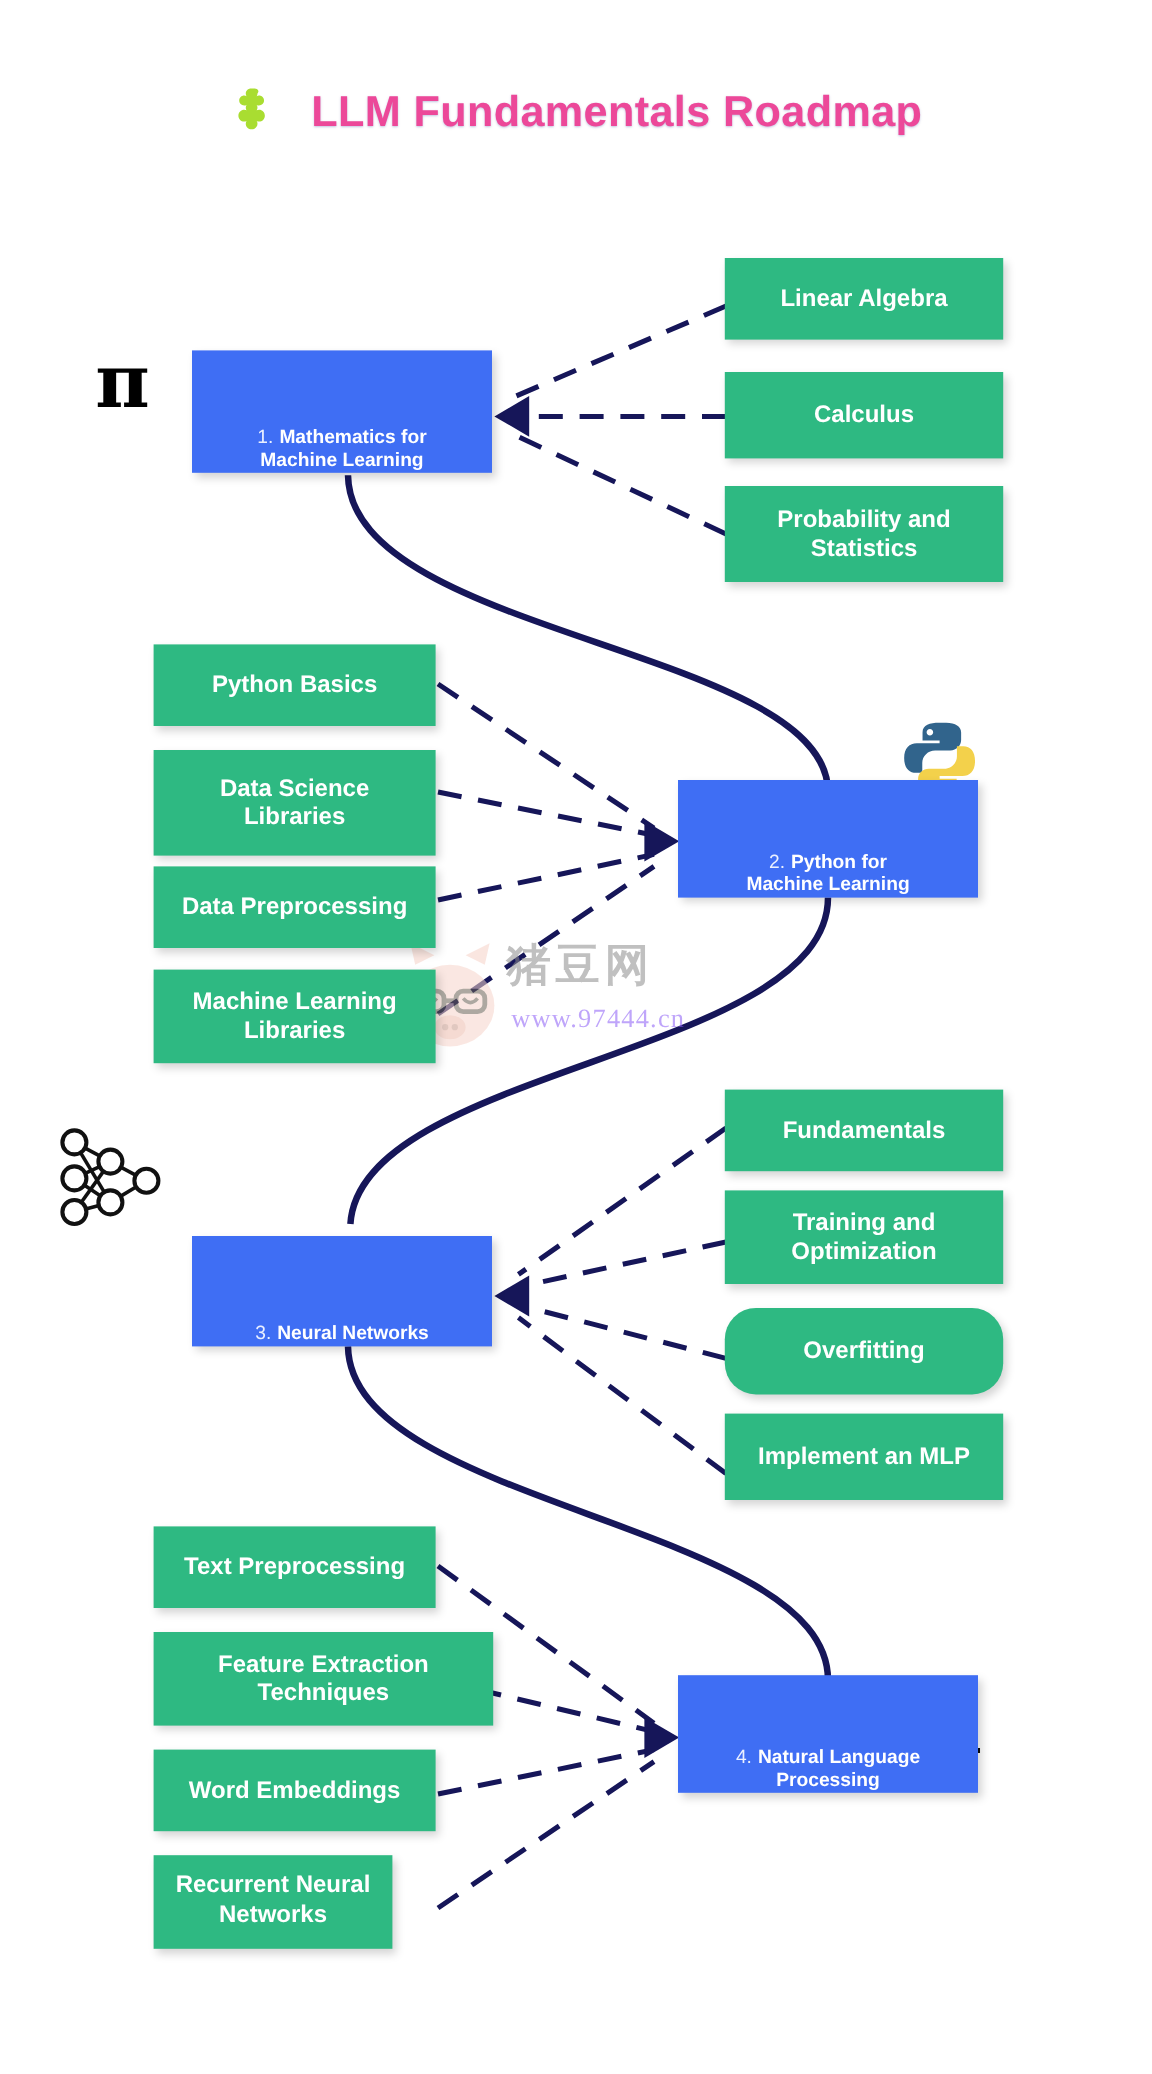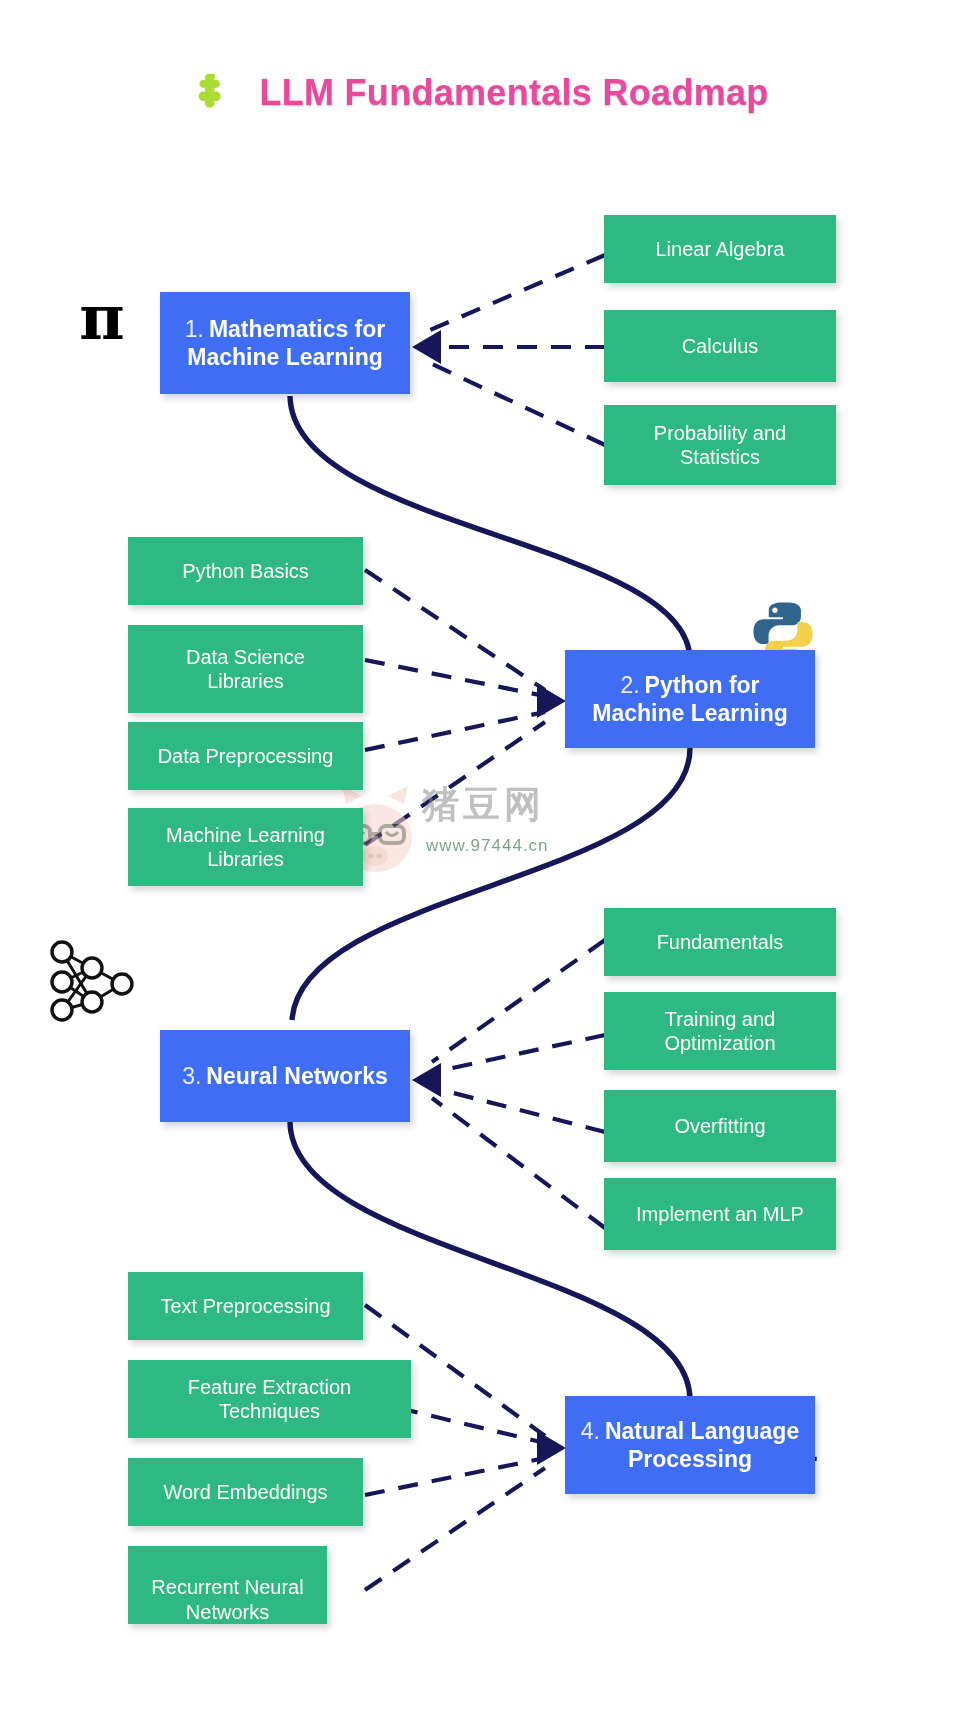--- a/index.html
+++ b/index.html
@@ -74,55 +74,56 @@
     font-size: 37px;
     font-weight: bold;
     color: #8d8d8d;
     font-family: "DejaVu Sans", sans-serif;
     letter-spacing: 4px;
     white-space: nowrap;
   }
   #watermark .wm-url {
     position: absolute;
     left: 96px; top: 58px;
-    font-size: 17px;
-    color: #14532d;
-    font-family: Liberation Sans, sans-serif;
+    font-size: 22px;
+    color: #8b5cf6;
+    font-family: Liberation Serif, serif;
     letter-spacing: 1px;
     white-space: nowrap;
   }
 
   
   .node {
     position: absolute;
     box-sizing: border-box;
     display: flex;
     align-items: center;
     justify-content: center;
     text-align: center;
     color: #ffffff;
     line-height: 1.22;
     box-shadow: 3px 4px 7px rgba(0,0,0,0.17);
   }
   .node.main {
     background: #3f6ef4;
-    font-size: 23px;
+    font-size: 16px;
     font-weight: bold;
     padding: 0 10px;
+    align-items: flex-end;
   }
   .node.main .num {
     font-weight: normal;
     color: #eaf0ff;
     margin-right: 5px;
   }
   .node.sub {
     background: #2eb982;
     font-size: 20px;
-    font-weight: normal;
-    padding: 0 12px;
+    font-weight: bold;
+    padding: 16px 12px;
   }
 
   
   .side-icon {
     position: absolute;
     display: flex;
     align-items: center;
     justify-content: center;
   }
   #pi-icon {
@@ -297,21 +298,21 @@
 
 <div class="node sub" style="left:604px; top:908px; width:232px; height:68px;">
   <span>Fundamentals</span>
 </div>
 <div class="node sub" style="left:604px; top:992px; width:232px; height:78px;">
   <div>
     <div>Training and</div>
     <div>Optimization</div>
   </div>
 </div>
-<div class="node sub" style="left:604px; top:1090px; width:232px; height:72px;">
+<div class="node sub" style="left:604px; top:1090px; width:232px; height:72px;border-radius:26px;">
   <span>Overfitting</span>
 </div>
 <div class="node sub" style="left:604px; top:1178px; width:232px; height:72px;">
   <span>Implement an MLP</span>
 </div>
 
 <div class="node main" style="left:565px; top:1396px; width:250px; height:98px;">
   <div>
     <div><span class="num">4.</span><span>Natural Language</span></div>
     <div>Processing</div>

